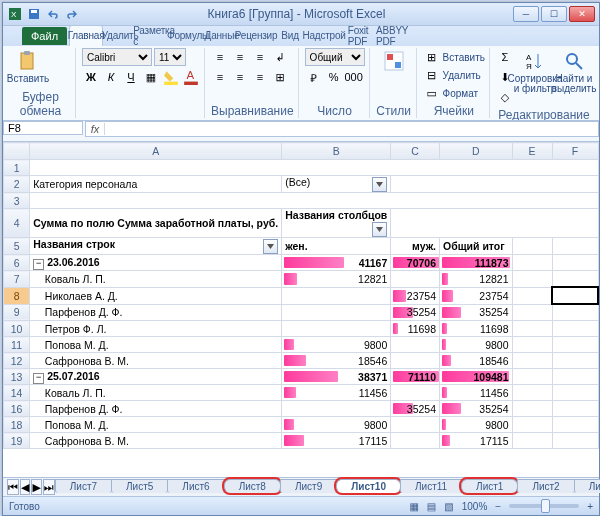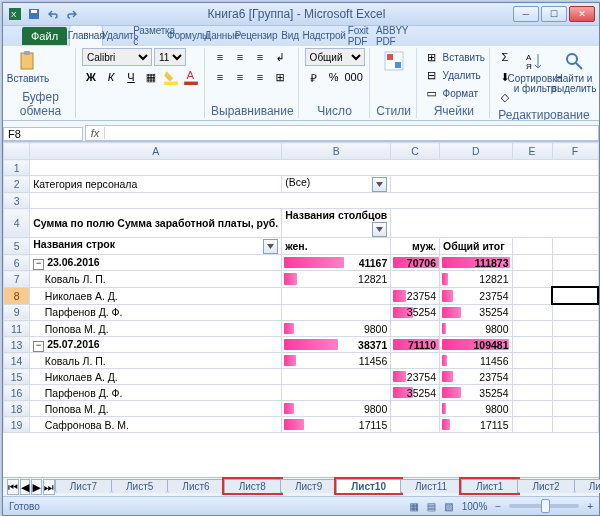--- a/index.html
+++ b/index.html
@@ -21,21 +21,21 @@
 .rgroup{display:flex;flex-direction:column;border-right:1px solid #d2ddec;padding:0 4px}
 .rgroup .body{flex:1;display:flex;align-items:flex-start;gap:3px}
 .rgroup .label{text-align:center;font-size:12px;color:#476594;padding-top:2px}
 .bigbtn{display:flex;flex-direction:column;align-items:center;width:36px;padding-top:2px}
 .bigbtn .ic{width:22px;height:22px}
 .bigbtn .tx{font-size:10px;text-align:center;line-height:10px;margin-top:2px;color:#2a4b82}
 .col{display:flex;flex-direction:column;gap:2px}
 .row{display:flex;gap:2px;align-items:center}
 .sm{width:16px;height:16px;border:1px solid transparent;display:flex;align-items:center;justify-content:center}
 select.fnt{font-size:10px;height:18px;border:1px solid #a7bad6}
-.formula-bar{height:20px;display:flex;align-items:flex-end;border-bottom:1px solid #b0c4e0;background:#f2f6fd}
+.formula-bar{height:20px;display:flex;align-items:flex-start;border-bottom:1px solid #b0c4e0;background:#f2f6fd}
 .namebox{width:70px;border:1px solid #b0c4e0;background:#fff;display:flex;align-items:center;padding:0 4px;font-size:11px}
 .fx-area{flex:1;display:flex;align-items:center;border:1px solid #b0c4e0;background:#fff;margin-left:2px}
 .fx-area .fx{width:18px;text-align:center;font-style:italic;color:#555;border-right:1px solid #d0d8e5}
 .grid{flex:1;overflow:hidden;position:relative;background:#fff}
 table{border-collapse:collapse;width:100%;font-size:10.5px}
 th,td{border:1px solid #d4dbe6;padding:0 3px;height:15px;white-space:nowrap}
 th.colh{background:linear-gradient(#f4f7fc,#e2e9f4);color:#4a6388;font-weight:normal;text-align:center;height:16px}
 th.rowh{background:linear-gradient(#f4f7fc,#e2e9f4);color:#4a6388;font-weight:normal;text-align:center;width:24px}
 th.rowh.sel{background:#f7ca8f;color:#7a4a00}
 td.num{text-align:right}
@@ -44,21 +44,21 @@
 .filter{width:13px;height:13px;border:1px solid #8aa0c2;background:linear-gradient(#fdfdfd,#e0e8f3);display:inline-flex;align-items:center;justify-content:center;float:right;margin-top:1px}
 .filter svg{width:7px;height:7px}
 .bar-cell{position:relative}
 .bar{position:absolute;top:2px;bottom:2px;left:2px;background:linear-gradient(90deg,#ff3a9d,#ff80c4);border-radius:1px}
 td .val{position:relative;z-index:1}
 .selcell{border:2px solid #000!important}
 .sheet-tabs{height:18px;background:#eef2f9;border-top:1px solid #b0c4e0;display:flex;align-items:center;padding:0 4px;gap:0}
 .navbtn{width:14px;height:14px;border:1px solid #a0b4d0;background:#f5f8fd;display:flex;align-items:center;justify-content:center;margin-right:1px}
 .stab{padding:1px 14px;border:1px solid #a0b4d0;border-bottom:none;background:#e4ebf5;margin-left:-1px;font-size:10px;color:#3a5a8a;border-radius:0 0 3px 3px;transform:translateY(-1px)}
 .stab.active{background:#fff;font-weight:bold}
-.stab.hl{box-shadow:0 0 0 2px #e03030;border-radius:0}
+.stab.hl{box-shadow:0 0 0 2px #e03030;border-radius:6px}
 .status{height:18px;background:linear-gradient(#e2eefd,#c6d9f2);border-top:1px solid #b0c4e0;display:flex;align-items:center;padding:0 6px;font-size:10px;color:#3a5a8a;gap:8px}
 .status .sp{flex:1}
 .zoom-slider{width:70px;height:4px;background:#b0c4e0;position:relative;border-radius:2px}
 .zoom-slider .th{position:absolute;width:7px;height:12px;background:#f0f6ff;border:1px solid #7a9cd0;top:-5px;left:32px;border-radius:2px}
 svg{display:block}
 </style>
 </head>
 <body>
 
 <div class="window">
@@ -346,52 +346,61 @@
           <tr>
             <th class="rowh">9</th>
             <td class="">&nbsp;&nbsp;&nbsp;&nbsp;Парфенов Д. Ф.</td>
             <td class="num  bar-cell"><span class="val"></span></td>
             <td class="num  bar-cell"><span class="bar" style="width:42%"></span><span class="val">35254</span></td>
             <td class="num  bar-cell"><span class="bar" style="width:26%"></span><span class="val">35254</span></td>
             <td></td>
             <td class=""></td>
           </tr>
           <tr>
+            <th class="rowh">10</th>
+            <td class="">&nbsp;&nbsp;&nbsp;&nbsp;Петров Ф. Л.</td>
+            <td class="num  bar-cell"><span class="val"></span></td>
+            <td class="num  bar-cell"><span class="bar" style="width:10%"></span><span class="val">11698</span></td>
+            <td class="num  bar-cell"><span class="bar" style="width:7%"></span><span class="val">11698</span></td>
+            <td></td>
+            <td class=""></td>
+          </tr>
+          <tr>
             <th class="rowh">11</th>
             <td class="">&nbsp;&nbsp;&nbsp;&nbsp;Попова М. Д.</td>
             <td class="num  bar-cell"><span class="bar" style="width:9%"></span><span class="val">9800</span></td>
             <td class="num  bar-cell"><span class="val"></span></td>
             <td class="num  bar-cell"><span class="bar" style="width:6%"></span><span class="val">9800</span></td>
+            <td></td>
+            <td class=""></td>
+          </tr>
+          <tr>
+            <th class="rowh">12</th>
+            <td class="">&nbsp;&nbsp;&nbsp;&nbsp;Сафронова В. М.</td>
+            <td class="num  bar-cell"><span class="bar" style="width:20%"></span><span class="val">18546</span></td>
+            <td class="num  bar-cell"><span class="val"></span></td>
+            <td class="num  bar-cell"><span class="bar" style="width:12%"></span><span class="val">18546</span></td>
             <td></td>
             <td class=""></td>
           </tr>
           <tr>
             <th class="rowh">13</th>
             <td class="bold"><span class="exp">−</span>25.07.2016</td>
             <td class="num bold bar-cell"><span class="bar" style="width:50%"></span><span class="val">38371</span></td>
             <td class="num bold bar-cell"><span class="bar" style="width:96%"></span><span class="val">71110</span></td>
             <td class="num bold bar-cell"><span class="bar" style="width:93%"></span><span class="val">109481</span></td>
             <td></td>
             <td class=""></td>
           </tr>
           <tr>
             <th class="rowh">14</th>
             <td class="">&nbsp;&nbsp;&nbsp;&nbsp;Коваль Л. П.</td>
             <td class="num  bar-cell"><span class="bar" style="width:11%"></span><span class="val">11456</span></td>
             <td class="num  bar-cell"><span class="val"></span></td>
             <td class="num  bar-cell"><span class="bar" style="width:7%"></span><span class="val">11456</span></td>
-            <td></td>
-            <td class=""></td>
-          </tr>
-          <tr>
-            <th class="rowh">15</th>
-            <td class="">&nbsp;&nbsp;&nbsp;&nbsp;Николаев А. Д.</td>
-            <td class="num  bar-cell"><span class="val"></span></td>
-            <td class="num  bar-cell"><span class="bar" style="width:26%"></span><span class="val">23754</span></td>
-            <td class="num  bar-cell"><span class="bar" style="width:16%"></span><span class="val">23754</span></td>
             <td></td>
             <td class=""></td>
           </tr>
           <tr>
             <th class="rowh">16</th>
             <td class="">&nbsp;&nbsp;&nbsp;&nbsp;Парфенов Д. Ф.</td>
             <td class="num  bar-cell"><span class="val"></span></td>
             <td class="num  bar-cell"><span class="bar" style="width:42%"></span><span class="val">35254</span></td>
             <td class="num  bar-cell"><span class="bar" style="width:26%"></span><span class="val">35254</span></td>
             <td></td>

